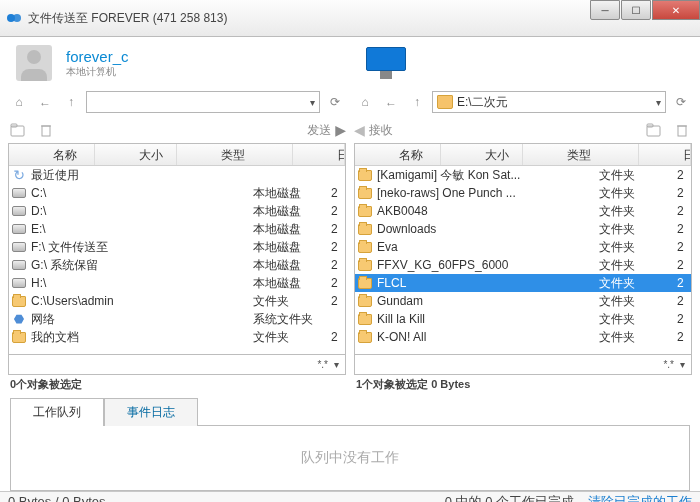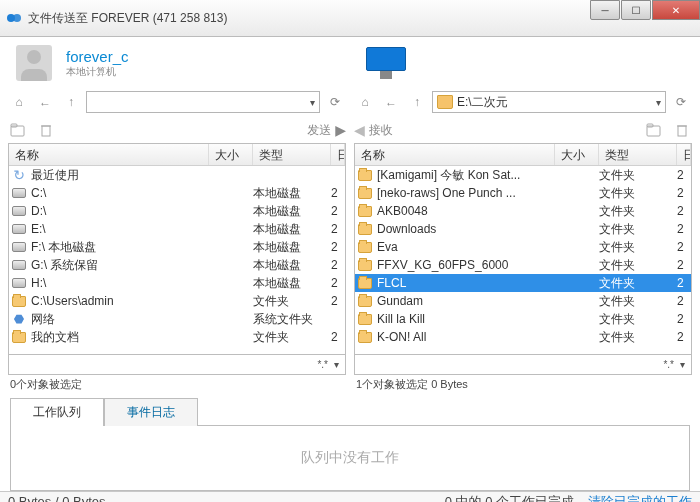--- a/index.html
+++ b/index.html
@@ -41,21 +41,21 @@
   .sendbtn { margin-left:auto; display:flex; align-items:center; gap:4px; color:#888; font-size:12px;}
   .recvbtn { margin-right:auto; display:flex; align-items:center; gap:4px; color:#888; font-size:12px;}
   .tri { font-size:14px; }
 
   .divider-mid{width:8px;}
 
   
   .filerow { flex:1; display:flex; padding:0 8px; gap:8px;}
   .listpane { flex:1; border:1px solid #bdbdbd; display:flex; flex-direction:column; min-height:0;}
   .listhead { height:22px; background:linear-gradient(#fcfcfc,#ececec); border-bottom:1px solid #d0d0d0; display:flex; font-size:12px; color:#333;}
-  .listhead .col { padding:3px 6px; border-right:1px solid #ddd; overflow:hidden; white-space:nowrap;}
+  .listhead .col { padding:3px 6px; border-right:1px solid #ddd; overflow:hidden; white-space:nowrap;margin-left:38px;}
   .col-name{flex:1;}
   .col-size{width:44px;}
   .col-type{width:78px;}
   .col-date{width:14px;}
   .listbody { flex:1; overflow:hidden; background:#fff;}
   .item { height:18px; display:flex; align-items:center; font-size:12px; padding-left:2px;}
   .item.sel { background:#2f8fe7; color:#fff;}
   .item .fi { width:16px; height:14px; margin-right:4px; display:flex;align-items:center;justify-content:center;}
   .drive{width:14px;height:10px;background:linear-gradient(#eee,#bcbcbc);border:1px solid #888;border-radius:2px;}
   .folder{width:14px;height:11px;background:#f7c972;border:1px solid #d6a23a;border-radius:1px 1px 2px 2px;position:relative;}
@@ -64,21 +64,21 @@
   .net{color:#4e8dd6;font-size:12px;}
   .item .nm{flex:1;white-space:nowrap;overflow:hidden;text-overflow:ellipsis;}
   .item .tp{width:78px;white-space:nowrap;overflow:hidden;}
   .item .sz{width:44px;}
   .item .dt{width:14px;}
 
   
   .filterrow { display:flex; padding:0 8px; gap:8px;}
   .filter-half{flex:1;}
   .filterbox{height:20px;border:1px solid #bdbdbd;border-top:none;display:flex;align-items:center;justify-content:flex-end;padding:0 6px;font-size:10px;color:#555;}
-  .selstatus{height:18px;font-size:11px;color:#444;padding:2px 2px;}
+  .selstatus{height:18px;font-size:11px;color:#444;padding:2px 2px;font-weight:bold;}
 
   
   .bottom { padding: 4px 10px 0 10px; }
   .tabs { display:flex; }
   .tab { padding:5px 22px; border:1px solid #bdbdbd; border-bottom:none; background:#fff; font-size:12px; position:relative; top:1px;}
   .tab.active{background:#fff;z-index:2;}
   .tab:not(.active){background:#f4f4f4;color:#0369a1;}
   .queue { height:66px; border:1px solid #bdbdbd; display:flex; align-items:center; justify-content:center; color:#aaa; font-size:14px;}
 
   
@@ -233,21 +233,21 @@
               </span>
               <span class="nm">E:\</span>
               <span class="sz"></span>
               <span class="tp">本地磁盘</span>
               <span class="dt">2</span>
             </div>
             <div class="item">
               <span class="fi">
                 <span class="drive"></span>
               </span>
-              <span class="nm">F:\  本地磁盘</span>
+              <span class="nm">F:\  文件传送至</span>
               <span class="sz"></span>
               <span class="tp">本地磁盘</span>
               <span class="dt">2</span>
             </div>
             <div class="item">
               <span class="fi">
                 <span class="drive"></span>
               </span>
               <span class="nm">G:\  系统保留</span>
               <span class="sz"></span>

